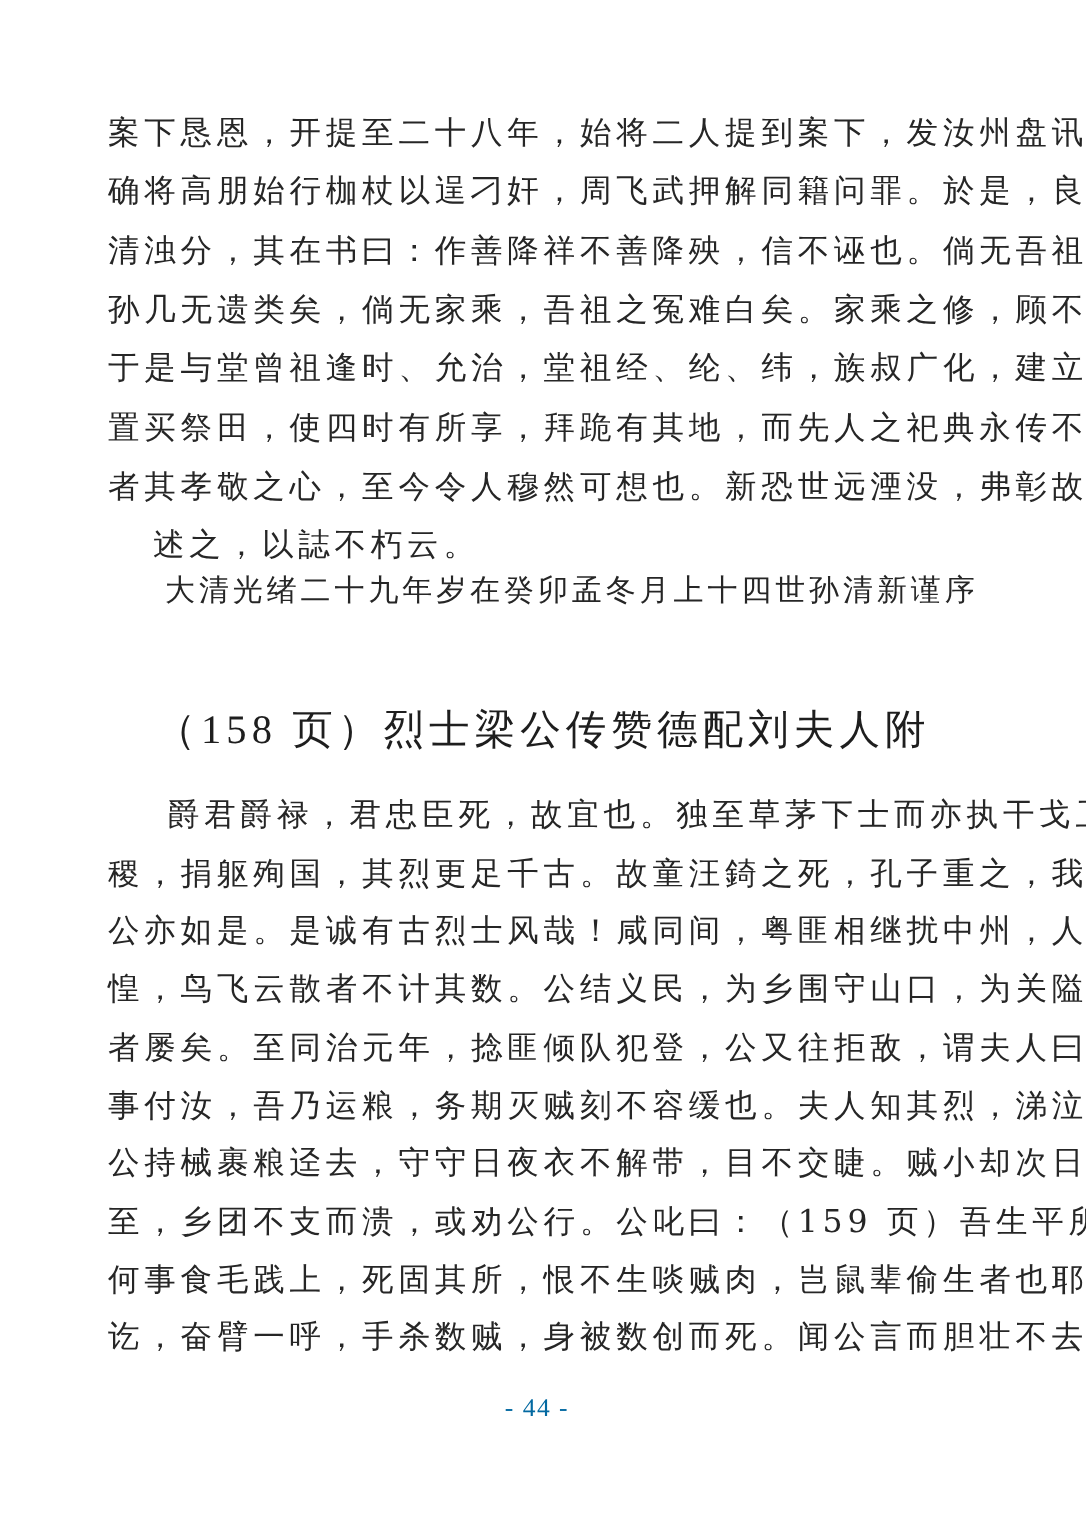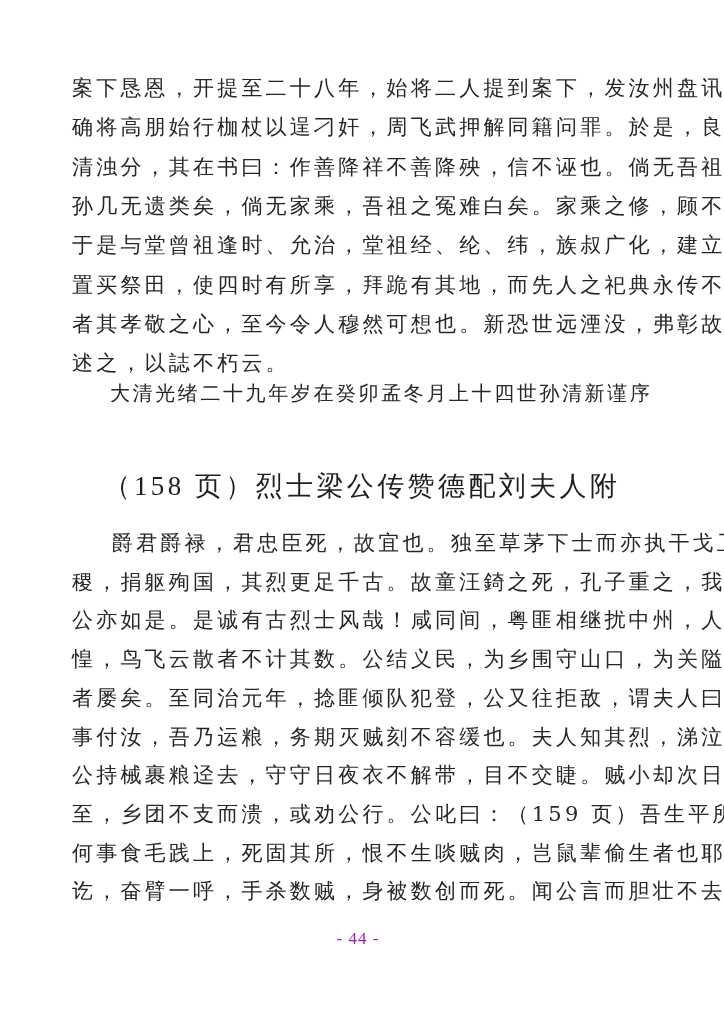--- a/index.html
+++ b/index.html
@@ -58,38 +58,38 @@
       font-family: "Liberation Serif", "DejaVu Serif", serif;
     }
     .page-number {
       position: absolute;
       left: 0;
       width: 716px;
       top: 928px;
       text-align: center;
       font-size: 17px;
       line-height: 22px;
-      color: #a21caf;
+      color: #0369a1;
       font-family: "Liberation Serif", "DejaVu Serif", serif;
       letter-spacing: 1px;
     }
   </style>
 </head>
 <body>
 
 <div class="page">
 
   <div class="line" style="top:74px;">案下恳恩，开提至二十八年，始将二人提到案下，发汝州盘讯，明</div>
   <div class="line" style="top:113px;">确将高朋始行枷杖以逞刁奸，周飞武押解同籍问罪。於是，良莠判</div>
   <div class="line" style="top:153px;">清浊分，其在书曰：作善降祥不善降殃，信不诬也。倘无吾祖，子</div>
   <div class="line" style="top:192px;">孙几无遗类矣，倘无家乘，吾祖之冤难白矣。家乘之修，顾不重哉。</div>
   <div class="line" style="top:231px;">于是与堂曾祖逢时、允治，堂祖经、纶、纬，族叔广化，建立南祠，</div>
   <div class="line" style="top:271px;">置买祭田，使四时有所享，拜跪有其地，而先人之祀典永传不替，</div>
   <div class="line" style="top:310px;">者其孝敬之心，至今令人穆然可想也。新恐世远湮没，弗彰故敬为</div>
-  <div class="line" style="top:349px;">述之，以誌不朽云。</div>
+  <div class="line" style="top:349px;margin-left:30px;">述之，以誌不朽云。</div>
 
   <div class="signature" style="top:379px;">大清光绪二十九年岁在癸卯孟冬月上十四世孙清新谨序</div>
 
   <div class="title">（158 页）烈士梁公传赞德配刘夫人附</div>
 
   <div class="line indent" style="top:529px;">爵君爵禄，君忠臣死，故宜也。独至草茅下士而亦执干戈卫社</div>
   <div class="line" style="top:568px;">稷，捐躯殉国，其烈更足千古。故童汪錡之死，孔子重之，我翁梁</div>
   <div class="line" style="top:606px;">公亦如是。是诚有古烈士风哉！咸同间，粤匪相继扰中州，人心惶</div>
   <div class="line" style="top:645px;">惶，鸟飞云散者不计其数。公结义民，为乡围守山口，为关隘却贼</div>
   <div class="line" style="top:684px;">者屡矣。至同治元年，捻匪倾队犯登，公又往拒敌，谓夫人曰：家</div>

